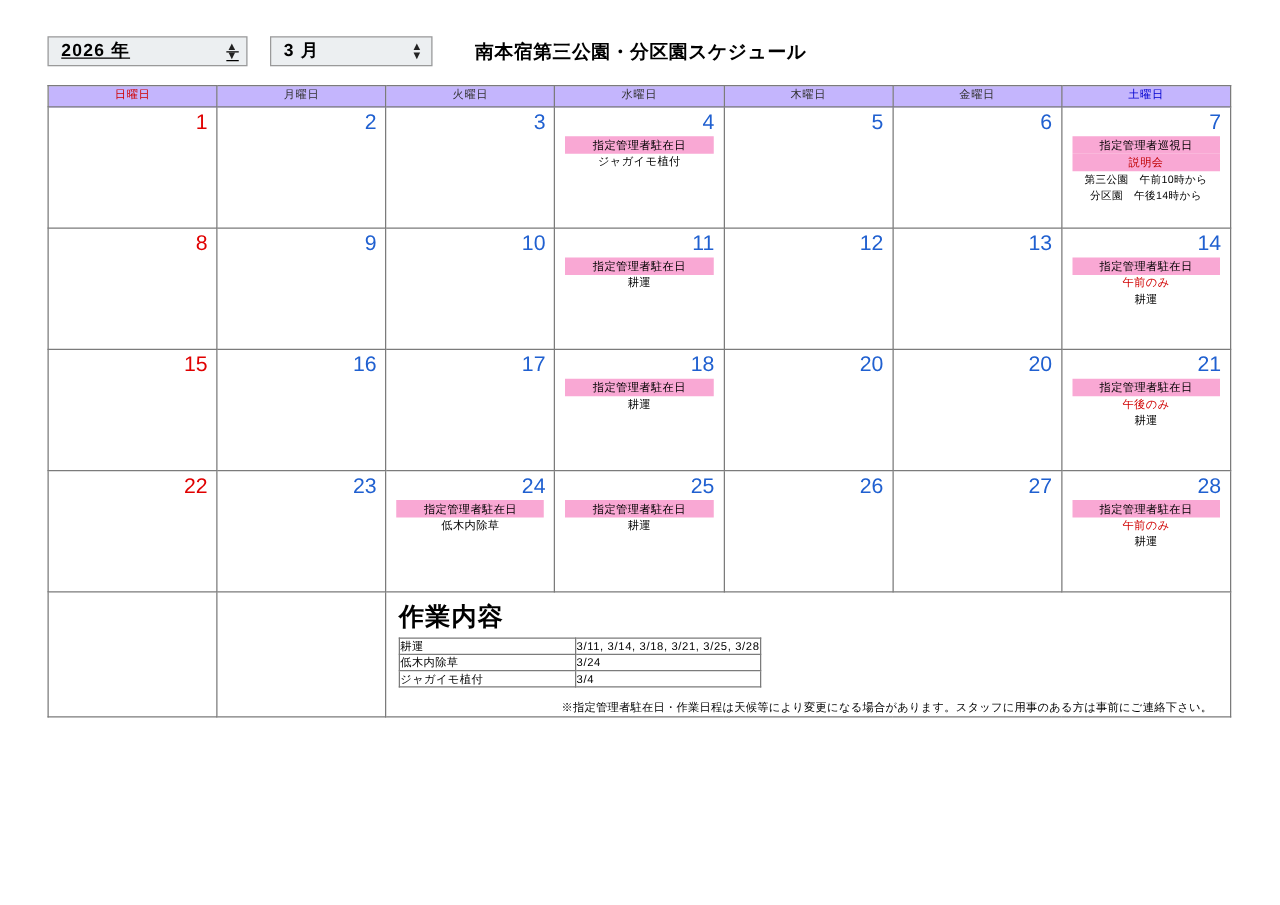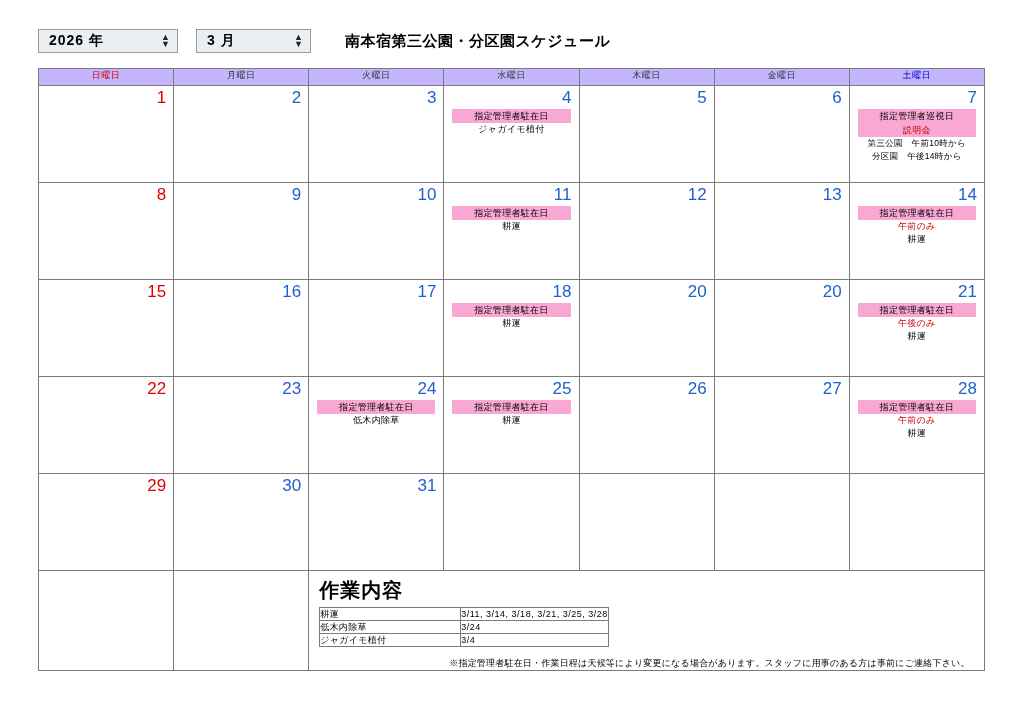--- a/index.html
+++ b/index.html
@@ -35,22 +35,22 @@
     justify-content: space-between;
     box-sizing: border-box;
     height: 24px;
     border: 1px solid #9a9a9a;
     background: #eceff1;
     padding: 0 6px 0 10px;
     font-size: 14px;
     font-weight: bold;
     letter-spacing: 1px;
   }
-  .spin-year { width: 140px; }
-  .spin-month { width: 115px; margin-left: 18px; }
+  .spin-year { width: 160px; text-decoration: underline; }
+  .spin-month { width: 130px; margin-left: 18px; }
   .spin-value { white-space: nowrap; }
   .spin-arrows {
     display: flex;
     flex-direction: column;
     align-items: center;
     justify-content: center;
     line-height: 6px;
     font-size: 9px;
     color: #222;
   }
@@ -316,43 +316,20 @@
           <td class="day">
             <div class="num wd">27</div>
           </td>
           <td class="day">
             <div class="num sat">28</div>
             <div class="events">
               <div class="ev-band">指定管理者駐在日</div>
               <div class="ev-line red">午前のみ</div>
               <div class="ev-line">耕運</div>
             </div>
-          </td>
-        </tr>
-        <tr>
-          <td class="day">
-            <div class="num sun">29</div>
-          </td>
-          <td class="day">
-            <div class="num wd">30</div>
-          </td>
-          <td class="day">
-            <div class="num wd">31</div>
-          </td>
-          <td class="day">
-            <div class="num wd"></div>
-          </td>
-          <td class="day">
-            <div class="num wd"></div>
-          </td>
-          <td class="day">
-            <div class="num wd"></div>
-          </td>
-          <td class="day">
-            <div class="num wd"></div>
           </td>
         </tr>
       </tbody>
     <tfoot>
       <tr>
         <td class="footcell"></td>
         <td class="footcell"></td>
         <td class="footcell" colspan="5">
           <div class="work-title">作業内容</div>
           <table class="work-table">

